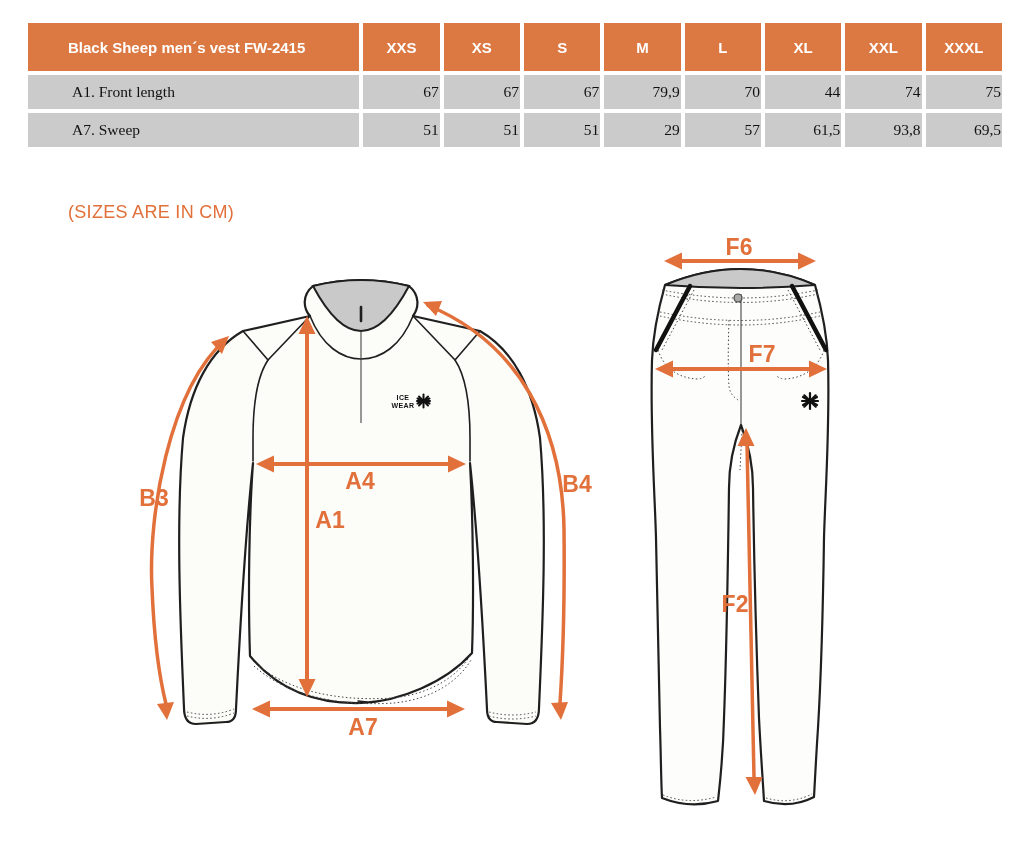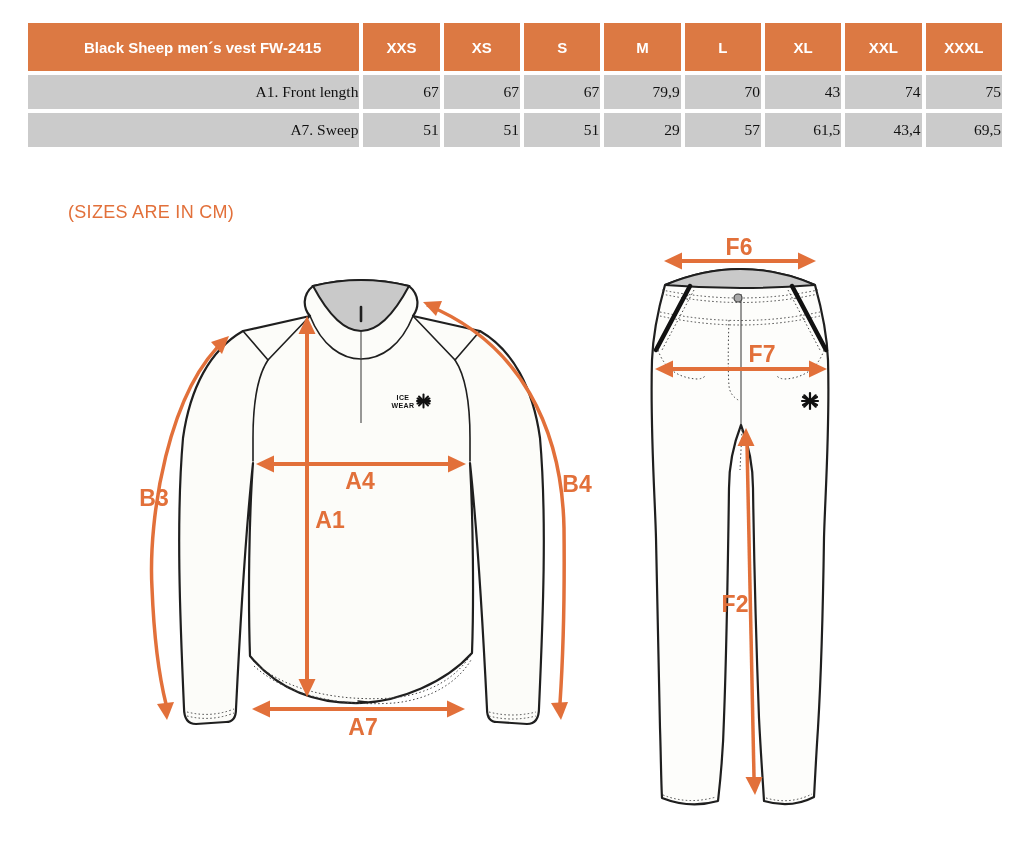--- a/index.html
+++ b/index.html
@@ -4,26 +4,26 @@
 <style>
   html,body { margin:0; padding:0; background:#ffffff; }
   #screen { position:relative; width:1032px; height:850px; background:#ffffff; overflow:hidden;
             font-family:"Liberation Sans", sans-serif; }
 
   
   table.sizechart { position:absolute; left:24px; top:19px; width:982px;
                     border-collapse:separate; border-spacing:4px; table-layout:fixed; }
   table.sizechart th { background:#DC7943; color:#ffffff; font-weight:bold; font-size:15px;
                        height:46px; text-align:center; vertical-align:middle; }
-  table.sizechart th.titlecell { text-align:left; padding-left:56px; }
+  table.sizechart th.titlecell { text-align:left; padding-left:40px; }
   table.sizechart td { font-family:"Liberation Serif", serif; font-size:15.5px; color:#111;
                        height:32px; text-align:right; vertical-align:middle; }
   table.sizechart tr.rowdark  td { background:#CBCBCB; }
   table.sizechart tr.rowlight td { background:#E4E4E4; }
-  table.sizechart td.lblcell { text-align:right; padding-left:44px; }
+  table.sizechart td.lblcell { text-align:left; padding-left:44px; }
 
   .cm-note { position:absolute; left:68px; top:202px; color:#E2703A; font-size:18px;
              letter-spacing:0.3px; font-weight:400; }
 
   
   svg#diagrams { position:absolute; left:0; top:238px; }
   .outline  { fill:#FCFCF9; stroke:#1f1f1f; stroke-width:2.2; stroke-linejoin:round; }
   .outlineP { fill:#FDFDFB; stroke:#1f1f1f; stroke-width:2.2; stroke-linejoin:round; }
   .grayfill { fill:#C9C9C9; stroke:#1f1f1f; stroke-width:2; }
   .seam   { fill:none; stroke:#1f1f1f; stroke-width:1.6; stroke-linecap:round; }
@@ -63,33 +63,33 @@
       </tr>
     </thead>
     <tbody>
       <tr class="rowdark">
         <td class="lblcell">A1. Front length</td>
         <td>67</td>
         <td>67</td>
         <td>67</td>
         <td>79,9</td>
         <td>70</td>
-        <td>43</td>
+        <td>44</td>
         <td>74</td>
         <td>75</td>
       </tr>
       <tr class="rowdark">
         <td class="lblcell">A7. Sweep</td>
         <td>51</td>
         <td>51</td>
         <td>51</td>
         <td>29</td>
         <td>57</td>
         <td>61,5</td>
-        <td>43,4</td>
+        <td>93,8</td>
         <td>69,5</td>
       </tr>
     </tbody>
   </table>
 
   <div class="cm-note">(SIZES ARE IN CM)</div>
 
   <svg id="diagrams" width="1032" height="612" viewBox="0 240 1032 612">
 
     <g>

